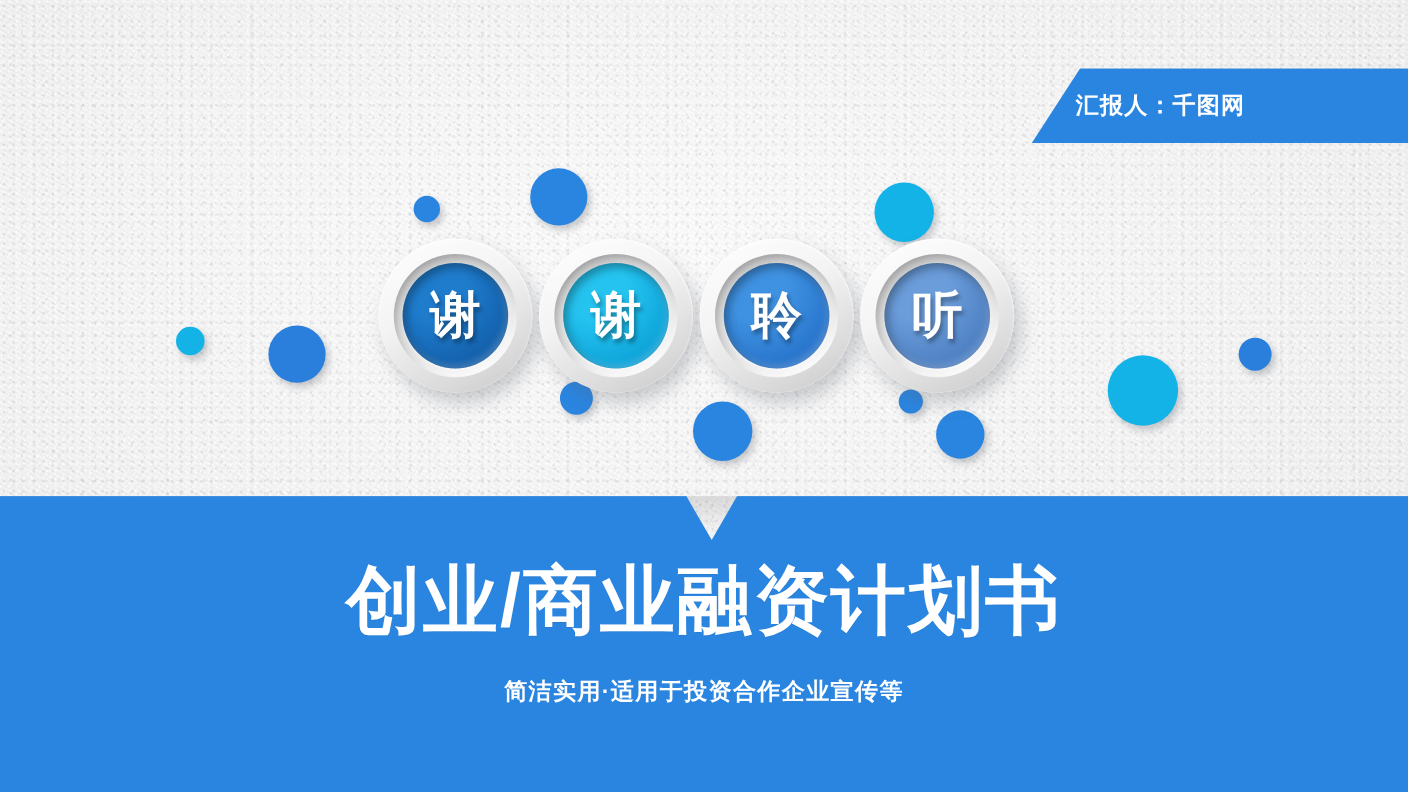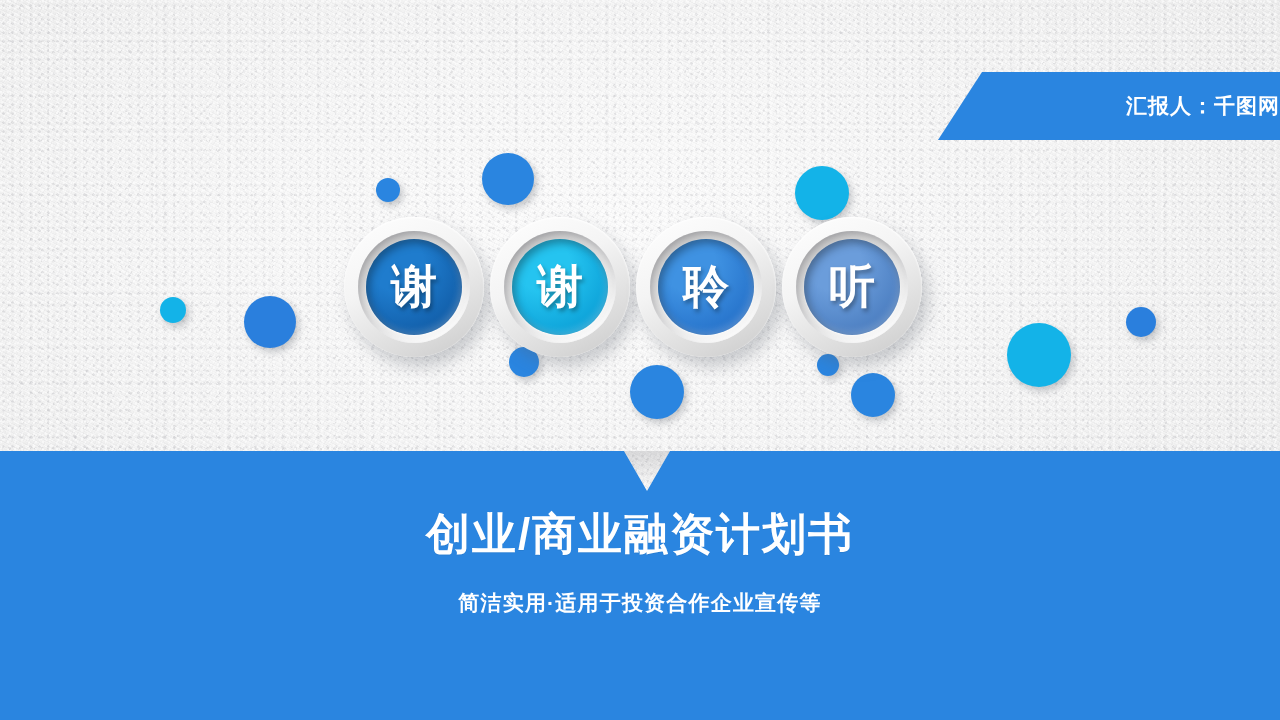--- a/index.html
+++ b/index.html
@@ -45,29 +45,29 @@
     opacity: 0.42;
     background-image:
       repeating-linear-gradient(27deg, rgba(255,255,255,0.65) 0 1px, rgba(190,190,195,0.22) 1px 2px, transparent 2px 4px),
       repeating-linear-gradient(-63deg, rgba(255,255,255,0.5) 0 1px, rgba(186,186,192,0.18) 1px 2px, transparent 2px 5px);
   }
 
   
   .ribbon {
     position: absolute;
     left: 938px;
-    top: 72px;
+    top: 62px;
     width: 342px;
     height: 68px;
     background: #2a85e0;
     clip-path: polygon(44px 0, 342px 0, 342px 68px, 0 68px);
     box-shadow: 0 3px 7px rgba(0,0,0,0.18);
     display: flex;
     align-items: center;
-    justify-content: flex-end;
+    justify-content: flex-start;
   }
   .ribbon-text {
     color: #ffffff;
     font-size: 21px;
     font-weight: bold;
     letter-spacing: 1px;
     padding-left: 40px;
     white-space: nowrap;
   }
 
@@ -109,21 +109,21 @@
     height: 269px;
     display: flex;
     flex-direction: column;
     align-items: center;
     justify-content: flex-start;
     padding-top: 60px;
     box-sizing: border-box;
   }
   .main-title {
     color: #ffffff;
-    font-size: 44px;
+    font-size: 68px;
     font-weight: bold;
     letter-spacing: 2px;
     line-height: 1.05;
     white-space: nowrap;
     text-shadow: 0 1px 0 rgba(0,0,0,0.06);
   }
   .sub-title {
     margin-top: 32px;
     color: #ffffff;
     font-size: 21px;

